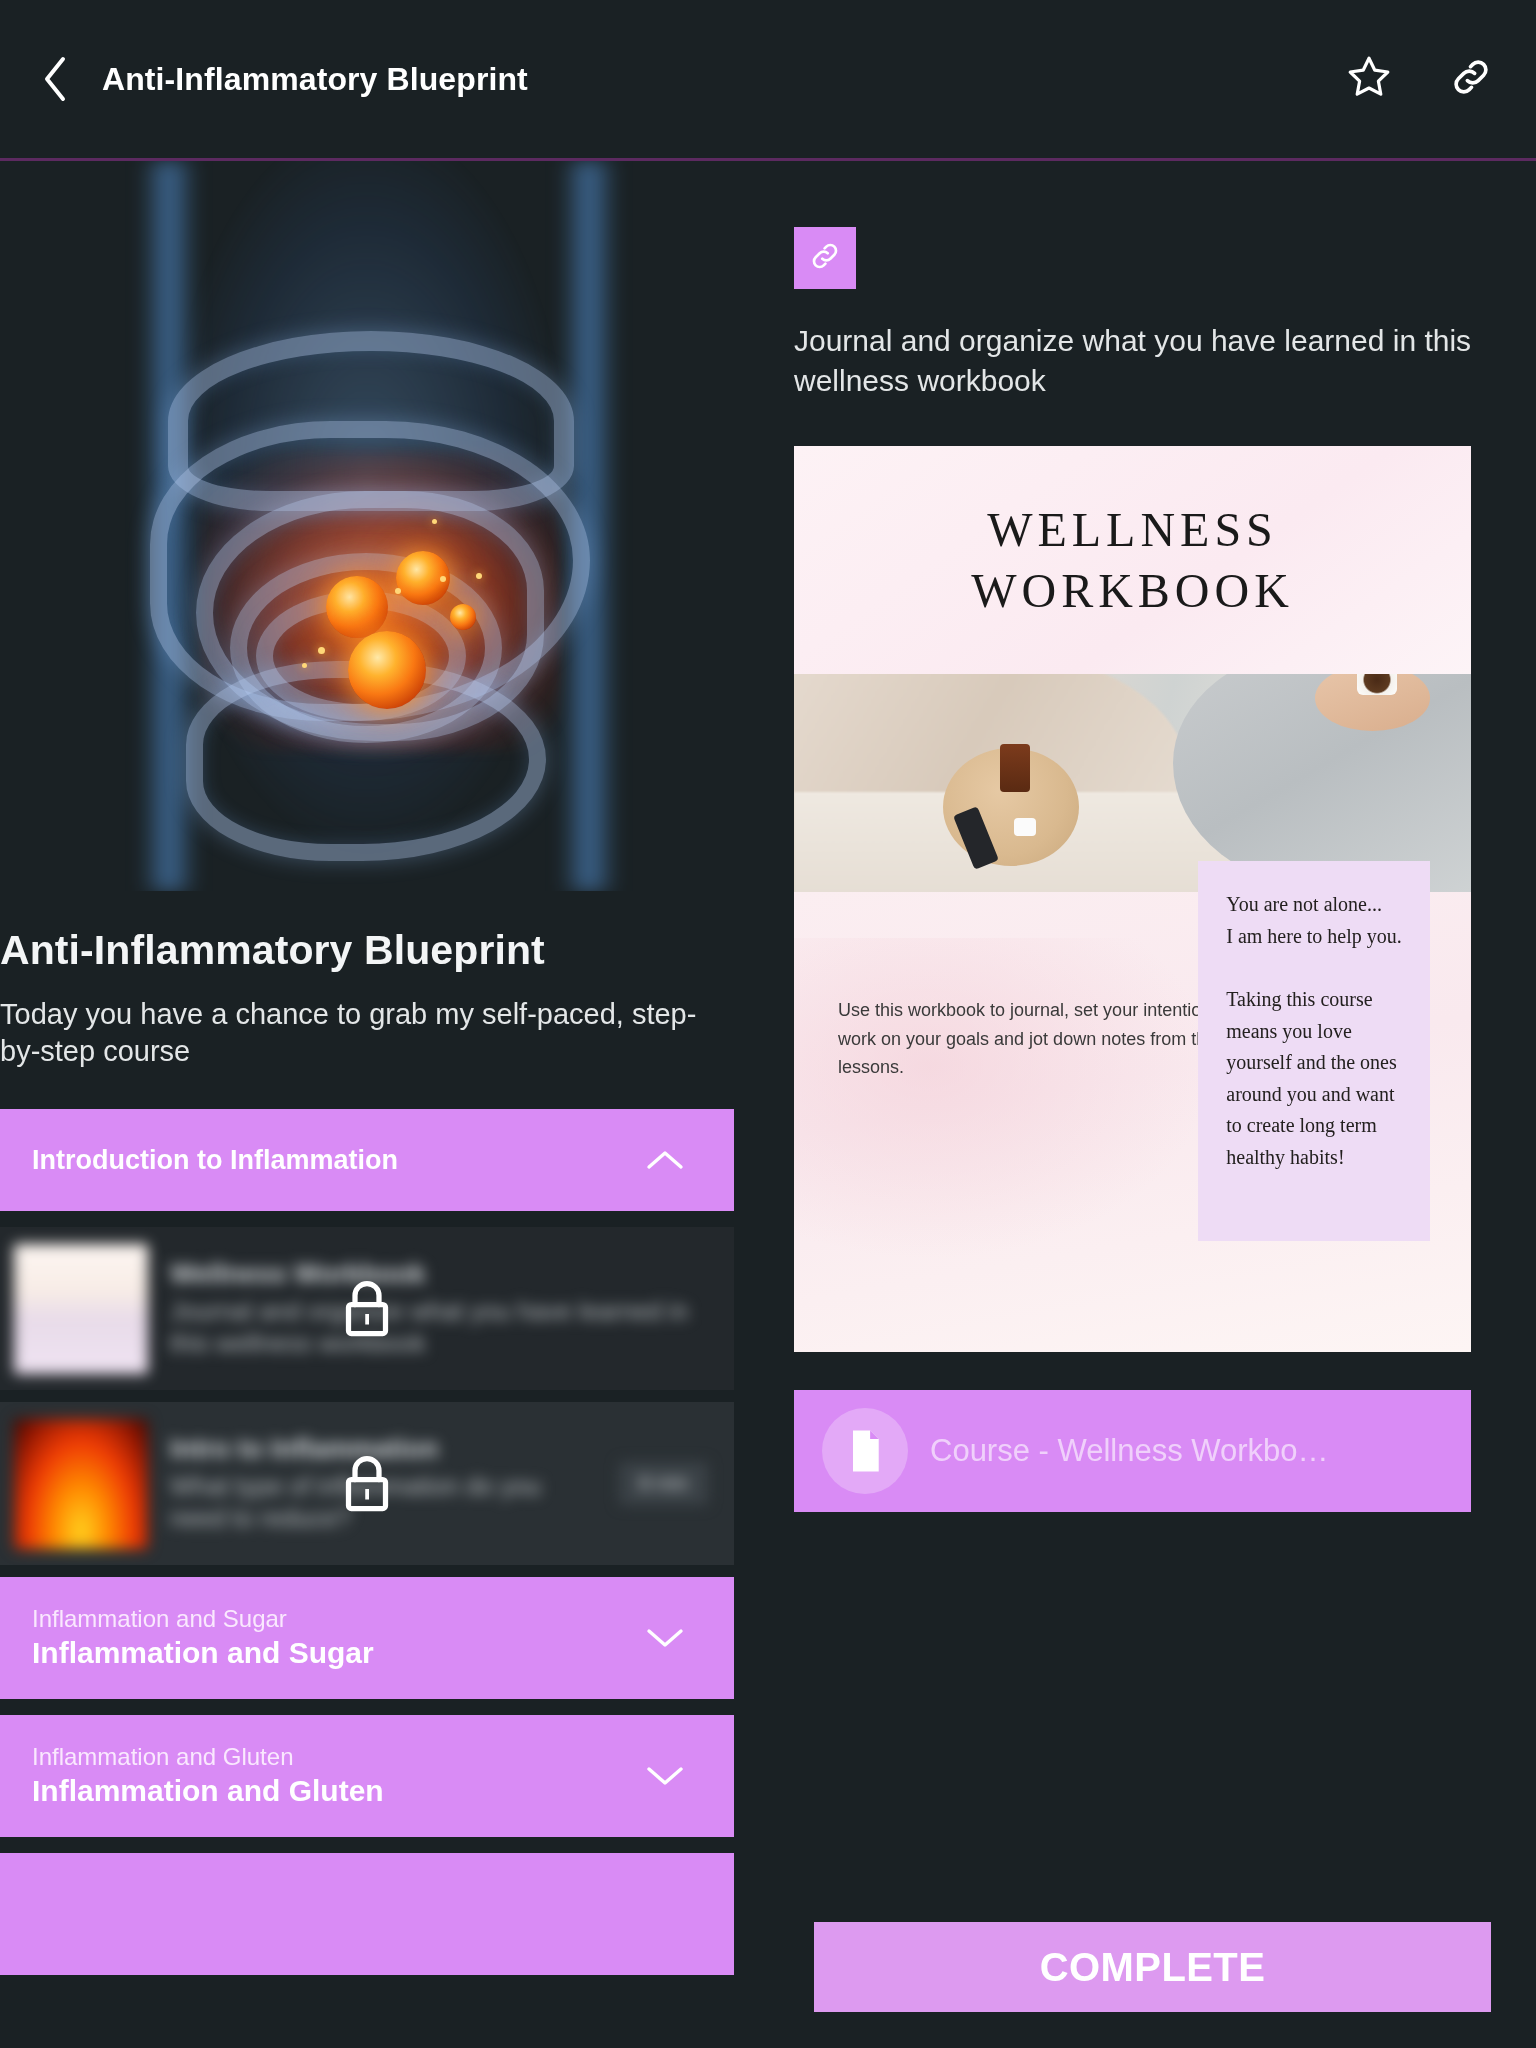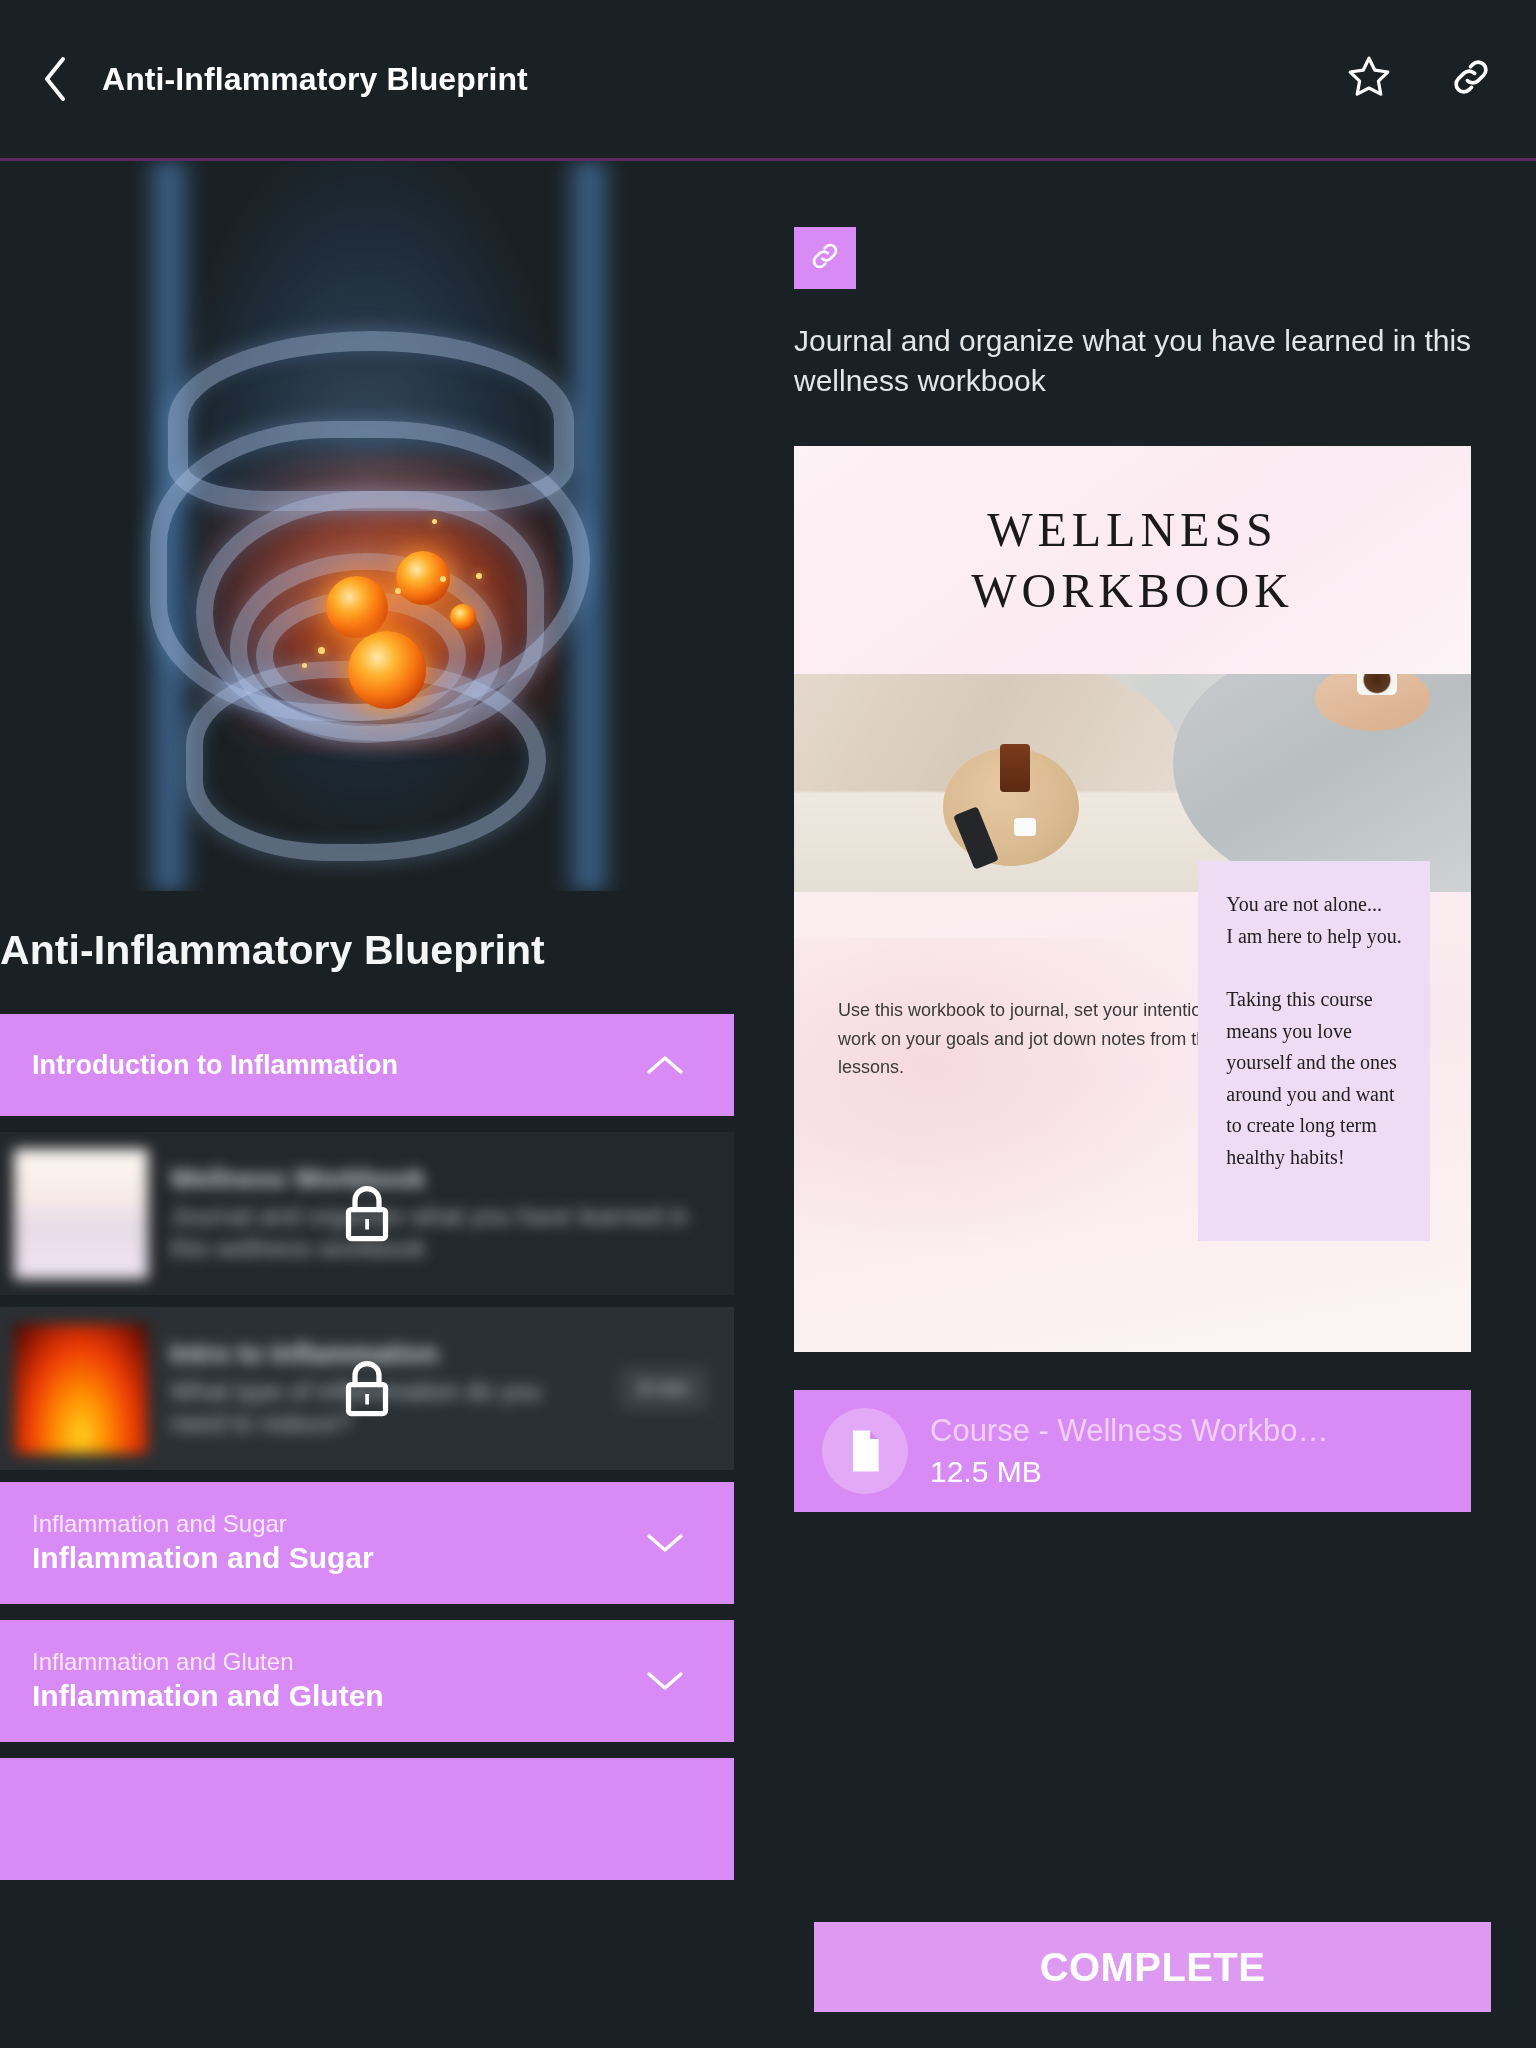--- a/index.html
+++ b/index.html
@@ -300,20 +300,21 @@
         <div class="cell c4"></div>
         <div class="spark s1"></div>
         <div class="spark s2"></div>
         <div class="spark s3"></div>
         <div class="spark s4"></div>
         <div class="spark s5"></div>
         <div class="spark s6"></div>
       </div>
 
       <div class="course-title">Anti-Inflammatory Blueprint</div>
+      <div class="course-desc">Today you have a chance to grab my self-paced, step-by-step course</div>
 
       <div class="sections">
 
         <div class="acc one-line">
           <div class="acc-texts">
             <div class="acc-title solo">Introduction to Inflammation</div>
           </div>
           <div class="acc-chevron">
             <svg width="40" height="26" viewBox="0 0 40 26" fill="none">
               <path d="M4 20 L20 6 L36 20" stroke="#ffffff" stroke-width="3.4" stroke-linecap="round" stroke-linejoin="round"></path>
@@ -436,21 +437,20 @@
 
         <div class="filebar">
           <div class="filebar-ico">
             <svg width="42" height="48" viewBox="0 0 24 28" fill="none">
               <path d="M5 2 h10 l5 5 v19 H5 Z" fill="#ffffff"></path>
               <path d="M15 2 v5 h5 Z" fill="#d98bf5"></path>
             </svg>
           </div>
           <div class="filebar-texts">
             <div class="filebar-name">Course - Wellness Workbo…</div>
-            <div class="filebar-size">12.5 MB</div>
           </div>
         </div>
 
       </div>
     </div>
   </div>
 
   <div class="complete-btn">COMPLETE</div>
 
 </div>

